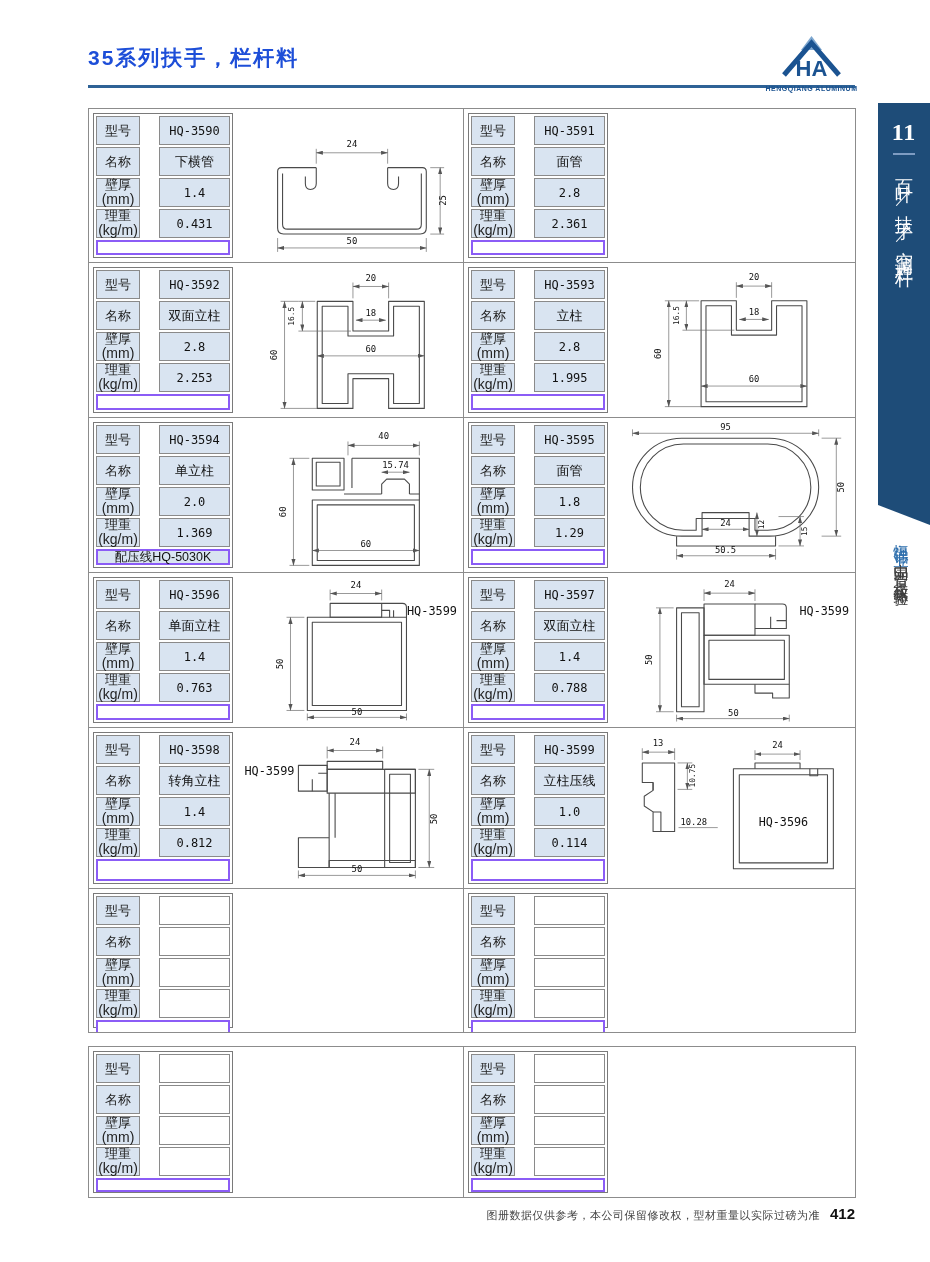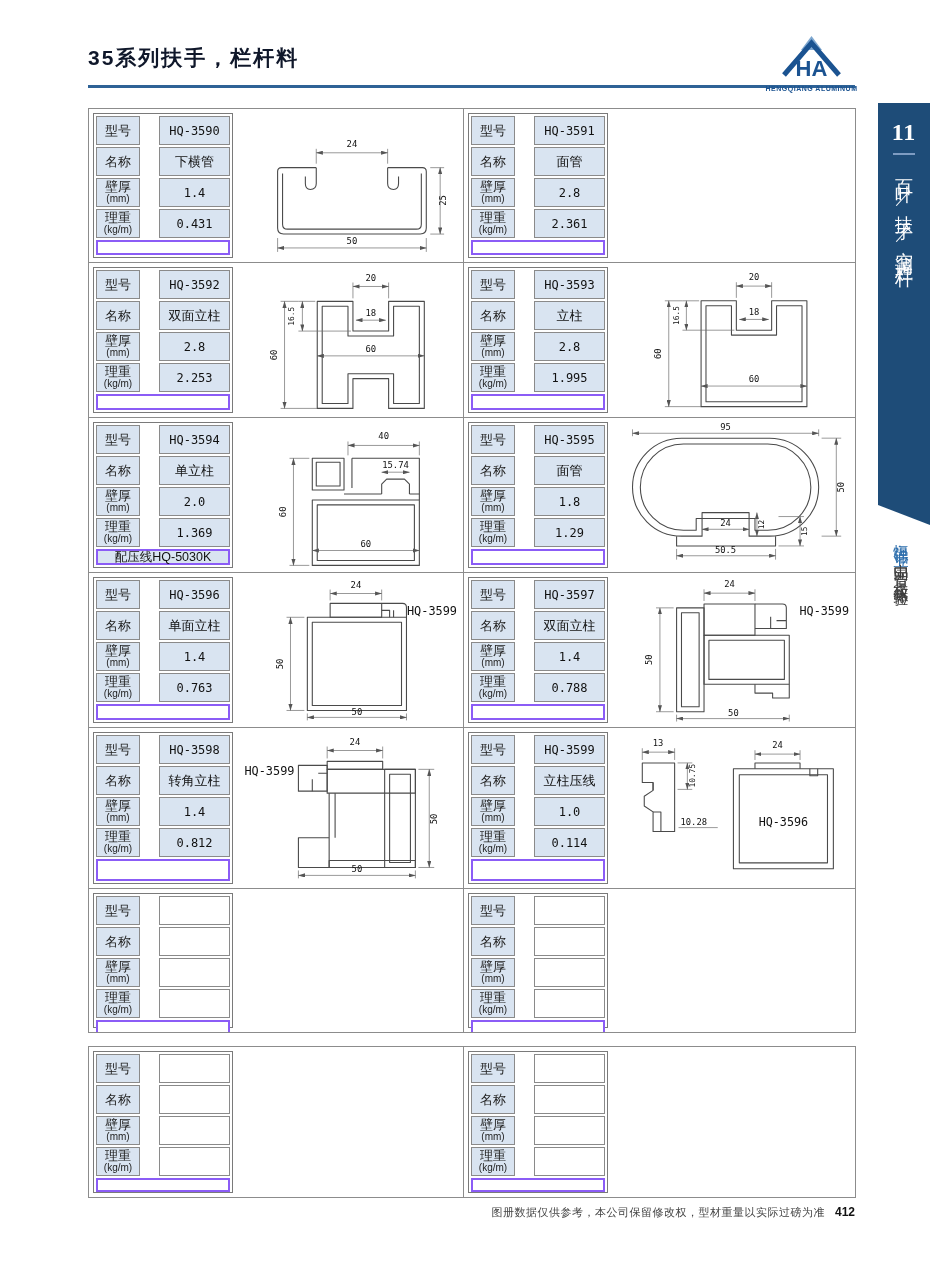--- a/index.html
+++ b/index.html
@@ -1,19 +1,19 @@
 <!DOCTYPE html>
 <html><head>
 <meta charset="utf-8">
 <style>
   * { margin:0; padding:0; box-sizing:border-box; }
   html,body { background:#fff; }
   body { width:930px; height:1262px; position:relative; font-family:"Liberation Sans","DejaVu Sans",sans-serif; overflow:hidden; }
 
-  .title { position:absolute; left:88px; top:44px; font-size:21px; font-weight:bold; color:#0f172a; letter-spacing:2px; }
+  .title { position:absolute; left:88px; top:44px; font-size:21px; font-weight:bold; color:#1d4ed8; letter-spacing:2px; }
   .rule  { position:absolute; left:88px; top:85px; width:767px; height:3px; background:#2e6296; }
 
   .logo { position:absolute; left:763px; top:34px; width:97px; text-align:center; color:#1b5391; }
   .logo-text { font-size:7px; font-weight:bold; letter-spacing:0.5px; margin-top:1px; }
 
   .side-band { position:absolute; left:878px; top:103px; width:52px; height:422px; background:#1e4c78;
                clip-path:polygon(0 0,100% 0,100% 100%,0 calc(100% - 20px)); color:#fff; text-align:center;font-family:Liberation Serif, serif; }
   .side-num  { font-size:24px; font-weight:bold; margin-top:16px; letter-spacing:1px; }
   .side-rule { width:22px; height:2px; background:#7e9cc2; margin:7px auto 10px; }
   .side-cat  { writing-mode:vertical-rl; font-size:18px; letter-spacing:6px; margin:0 auto; }
@@ -26,40 +26,40 @@
            background:#8c8c8c; border:1px solid #8c8c8c; gap:1px; }
   .gridB { position:absolute; left:88px; top:1046px; width:768px; display:grid;
            grid-template-columns:374px 391px; grid-template-rows:150px;
            background:#8c8c8c; border:1px solid #8c8c8c; gap:1px; }
   .cell { background:#fff; display:flex; padding:4px; overflow:hidden; }
 
   .spec { width:140px; flex:none; border:1px solid #7a7a7a; padding:2px; display:flex; flex-direction:column; gap:2px; background:#fff; }
   .srow { display:flex; gap:19px; flex:none; height:29px; }
   .slbl { width:44px; flex:none; background:#d9e4f1; border:1px solid #8a8a8a; display:flex; flex-direction:column;
           align-items:center; justify-content:center; font-size:13px; color:#222; line-height:1.05; }
-  .slbl .sub { font-size:10px; }
+  .slbl .sub { font-size:14px; }
   .sval { flex:1; background:#d9e4f1; border:1px solid #8a8a8a; display:flex; align-items:center; justify-content:center;
           font-size:13px; color:#111; }
   .sval.mono { font-family:"DejaVu Sans Mono","Liberation Mono",monospace; font-size:12px; }
   .sval.blank { background:#fff; }
   .sfill { flex:1 1 auto; min-height:14px; border:2px solid #8b5cf6; background:#fff; }
   .sfill.note { background:#d9e4f1; display:flex; align-items:center; justify-content:center; font-size:12.5px; color:#111; }
 
   .draw { flex:1; position:relative; min-width:0; }
   .draw svg { position:absolute; inset:0; width:100%; height:100%; }
 
   .p { fill:none; stroke:#4a4a4a; stroke-width:1.1; stroke-linejoin:round; }
   .d { fill:none; stroke:#6b6b6b; stroke-width:0.7; }
   text.t   { font:9px "DejaVu Sans Mono",monospace; fill:#111; }
   text.sm  { font:8px "DejaVu Sans Mono",monospace; fill:#111; }
   text.ref { font:12px "DejaVu Sans Mono",monospace; fill:#111; }
 
   .footer { position:absolute; top:1205px; right:75px; display:flex; align-items:baseline; gap:10px; }
   .disc   { font-size:11px; color:#444; letter-spacing:0.5px; }
-  .pageno { font-size:12px; font-weight:bold; color:#111; }
+  .pageno { font-size:15px; font-weight:bold; color:#111; }
 </style>
 </head>
 <body>
 
 <svg width="0" height="0" style="position:absolute" aria-hidden="true">
   <defs>
     <marker id="ar" viewBox="0 0 10 6" refX="9.5" refY="3" markerWidth="7" markerHeight="4.2" orient="auto-start-reverse" markerUnits="userSpaceOnUse">
       <path d="M0,0 L10,3 L0,6 Z" fill="#555"></path>
     </marker>
   </defs>

